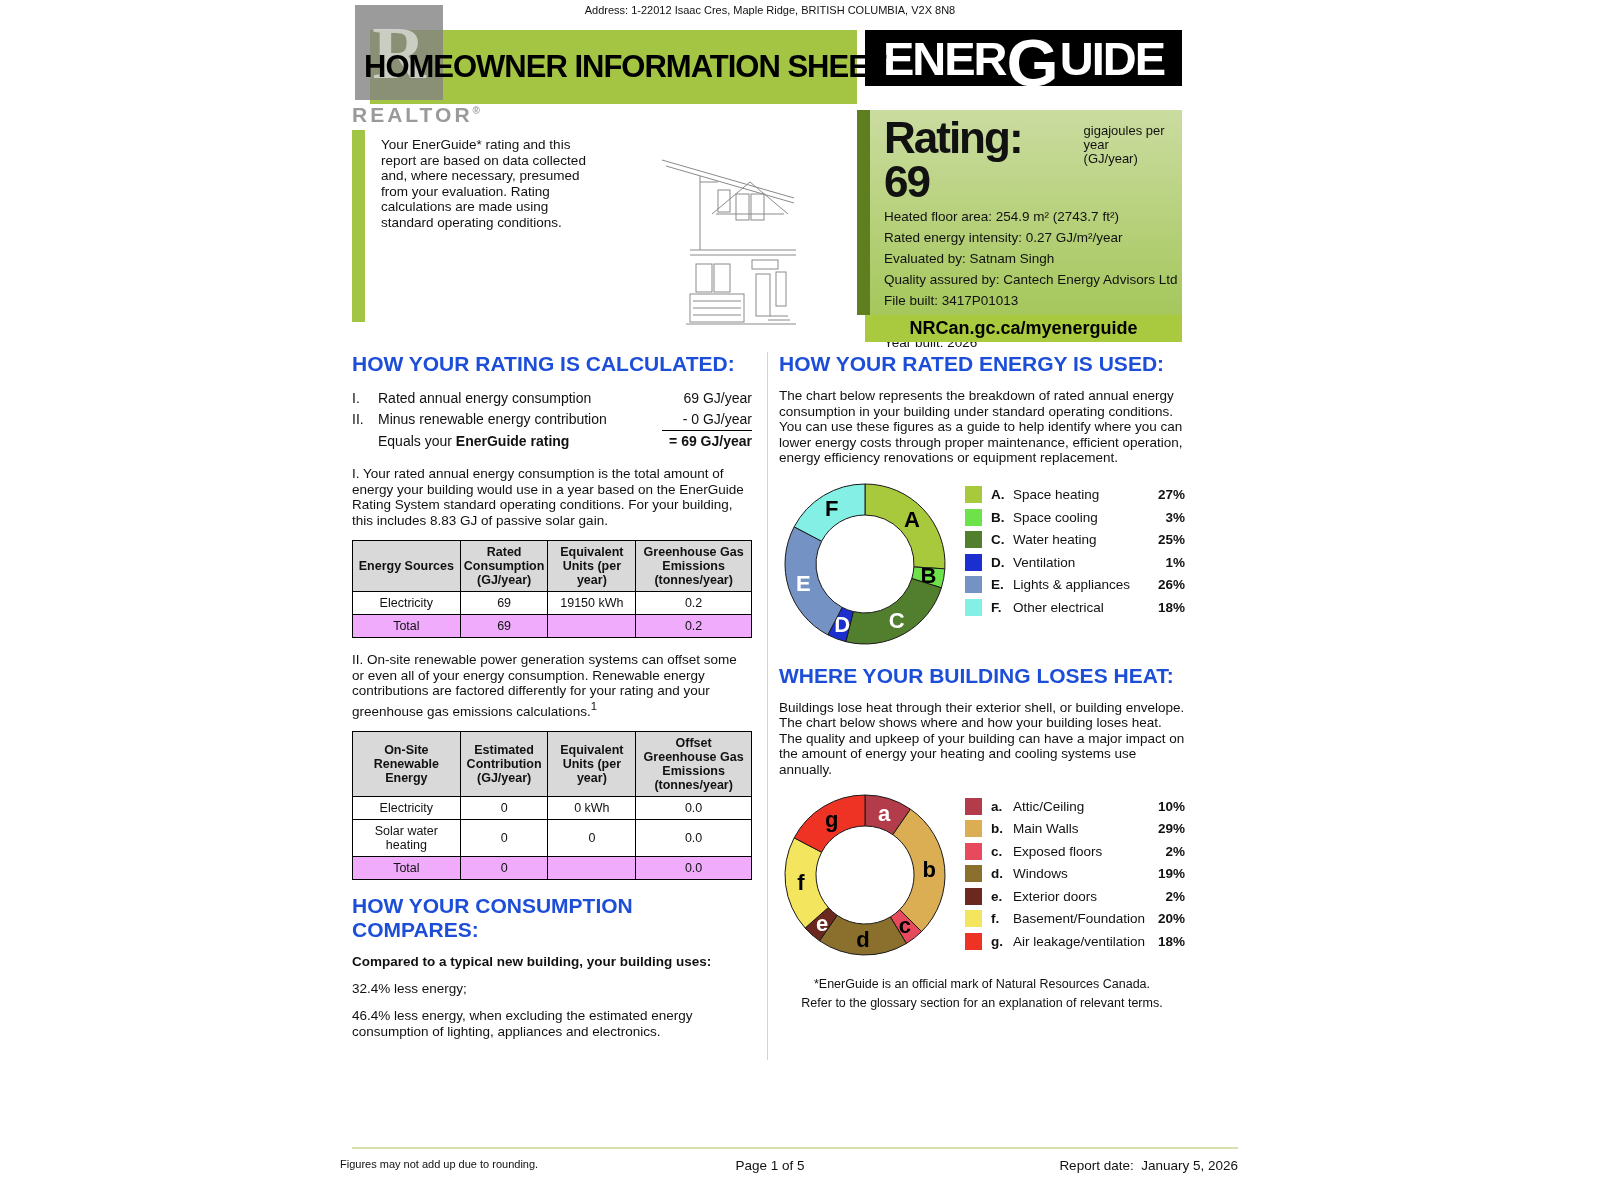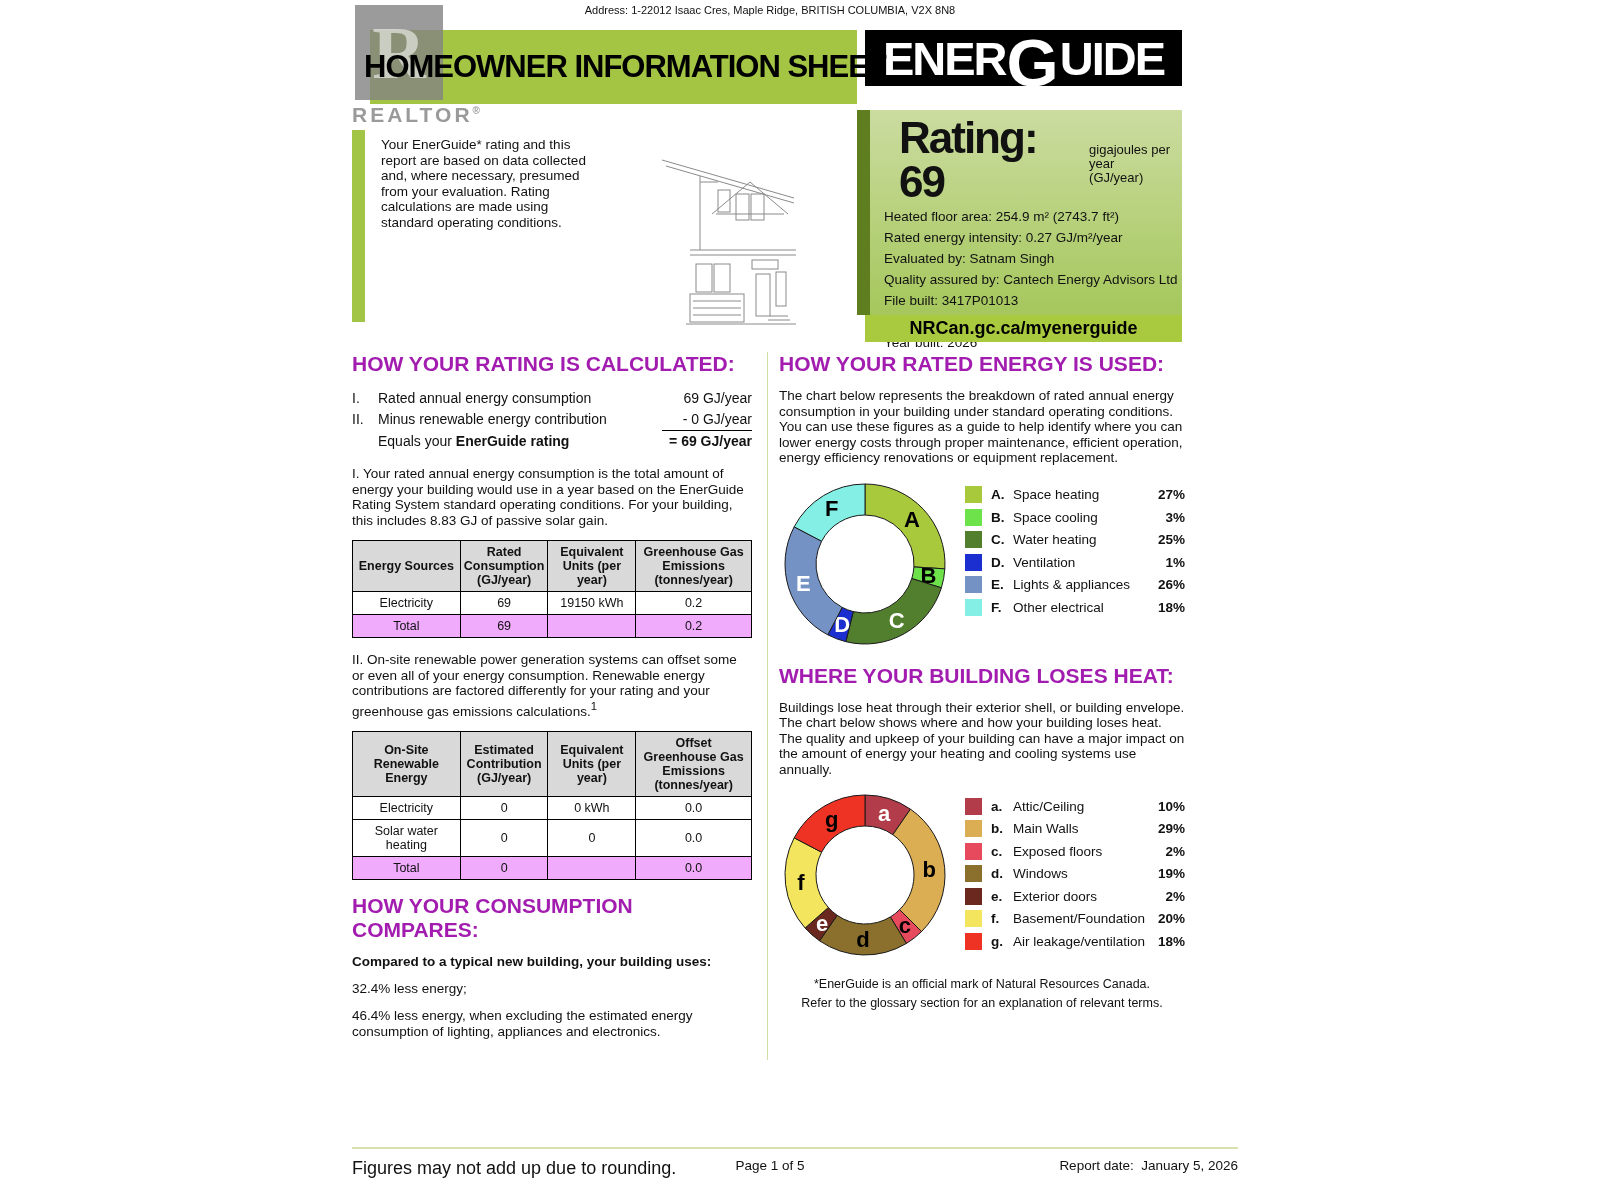--- a/index.html
+++ b/index.html
@@ -22,38 +22,38 @@
   .realtor-word sup{font-size:10px;letter-spacing:0;}
   .energuide-box{position:absolute;left:865px;top:30px;width:317px;height:56px;background:#000;
                  display:flex;align-items:center;justify-content:center;color:#fff;}
   .energuide-box .seg{font-size:47px;font-weight:800;letter-spacing:-2px;line-height:1;}
   .energuide-box .bigG{font-size:67px;font-weight:800;line-height:0;position:relative;top:5px;margin:0 1px;}
 
   
   .rating-strip{position:absolute;left:857px;top:110px;width:13px;height:205px;background:#5e7e20;}
   .rating-panel{position:absolute;left:870px;top:110px;width:312px;height:205px;
                 background:linear-gradient(to bottom,#cbdca0,#a5c75c);padding:0;}
-  .rating-line{margin:6px 0 2px 29px;display:flex;align-items:center;gap:24px;}
+  .rating-line{margin:6px 0 2px 14px;display:flex;align-items:flex-start;gap:24px;}
   .rating-big{font-size:44px;font-weight:bold;letter-spacing:-2px;line-height:1.0;}
   .rating-units{font-size:13px;line-height:14px;margin-left:3px;padding-top:8px;}
   .rating-details{margin-left:14px;}
   .detail{font-size:13.5px;line-height:21px;white-space:pre-wrap;}
   .nrcan-bar{position:absolute;left:865px;top:315px;width:317px;height:27px;background:#a9c93f;
              display:flex;align-items:center;justify-content:center;font-size:18px;font-weight:bold;color:#000;}
 
   
   .intro-bar{position:absolute;left:352px;top:130px;width:13px;height:192px;background:#a2c545;}
   .intro-text{position:absolute;left:381px;top:137px;width:212px;font-size:13.5px;line-height:15.5px;}
   .house{position:absolute;left:660px;top:138px;}
 
   
   .col-divider{position:absolute;left:767px;top:352px;width:1px;height:708px;background:#cfdda6;}
   .col-left{position:absolute;left:352px;top:352px;width:400px;}
   .col-right{position:absolute;left:779px;top:352px;width:406px;}
-  h2.sec{color:#a21caf;font-size:21px;font-weight:bold;margin:0 0 12px 0;letter-spacing:0;}
+  h2.sec{color:#1d4ed8;font-size:21px;font-weight:bold;margin:0 0 12px 0;letter-spacing:0;}
   .col-right h2.sec{margin-top:0;}
   p.body{font-size:13.5px;line-height:15.5px;margin:0 0 12px 0;}
 
   
   .calc{margin:2px 0 14px 0;}
   .calc-row{display:flex;font-size:14px;line-height:21px;}
   .calc-num{width:26px;}
   .calc-label{flex:1;}
   .calc-value{text-align:right;min-width:90px;}
   .calc-value.underline{border-bottom:1.5px solid #000;}
@@ -76,21 +76,21 @@
   .legend-row{display:flex;align-items:center;height:22.5px;font-size:13.5px;}
   .legend-swatch{width:17px;height:17px;margin-right:9px;flex:none;}
   .legend-letter{font-weight:bold;width:22px;flex:none;}
   .legend-label{flex:1;}
   .legend-pct{font-weight:bold;text-align:right;}
 
   .footnote{text-align:center;font-size:12.5px;line-height:19px;margin-top:10px;}
 
   
   .footer-line{position:absolute;left:352px;top:1147px;width:886px;height:2px;background:#d9e0ac;}
-  .footer-left{position:absolute;left:352px;top:1158px;font-size:18px;}
+  .footer-left{position:absolute;left:340px;top:1158px;font-size:11px;}
   .footer-center{position:absolute;left:770px;top:1158px;transform:translateX(-50%);font-size:13.5px;}
   .footer-right{position:absolute;left:1238px;top:1158px;transform:translateX(-100%);font-size:13.5px;white-space:pre-wrap;}
 </style>
 </head>
 <body>
 
 <div class="page">
 
   <div class="address">Address: 1-22012 Isaac Cres, Maple Ridge, BRITISH COLUMBIA, V2X 8N8</div>
 

